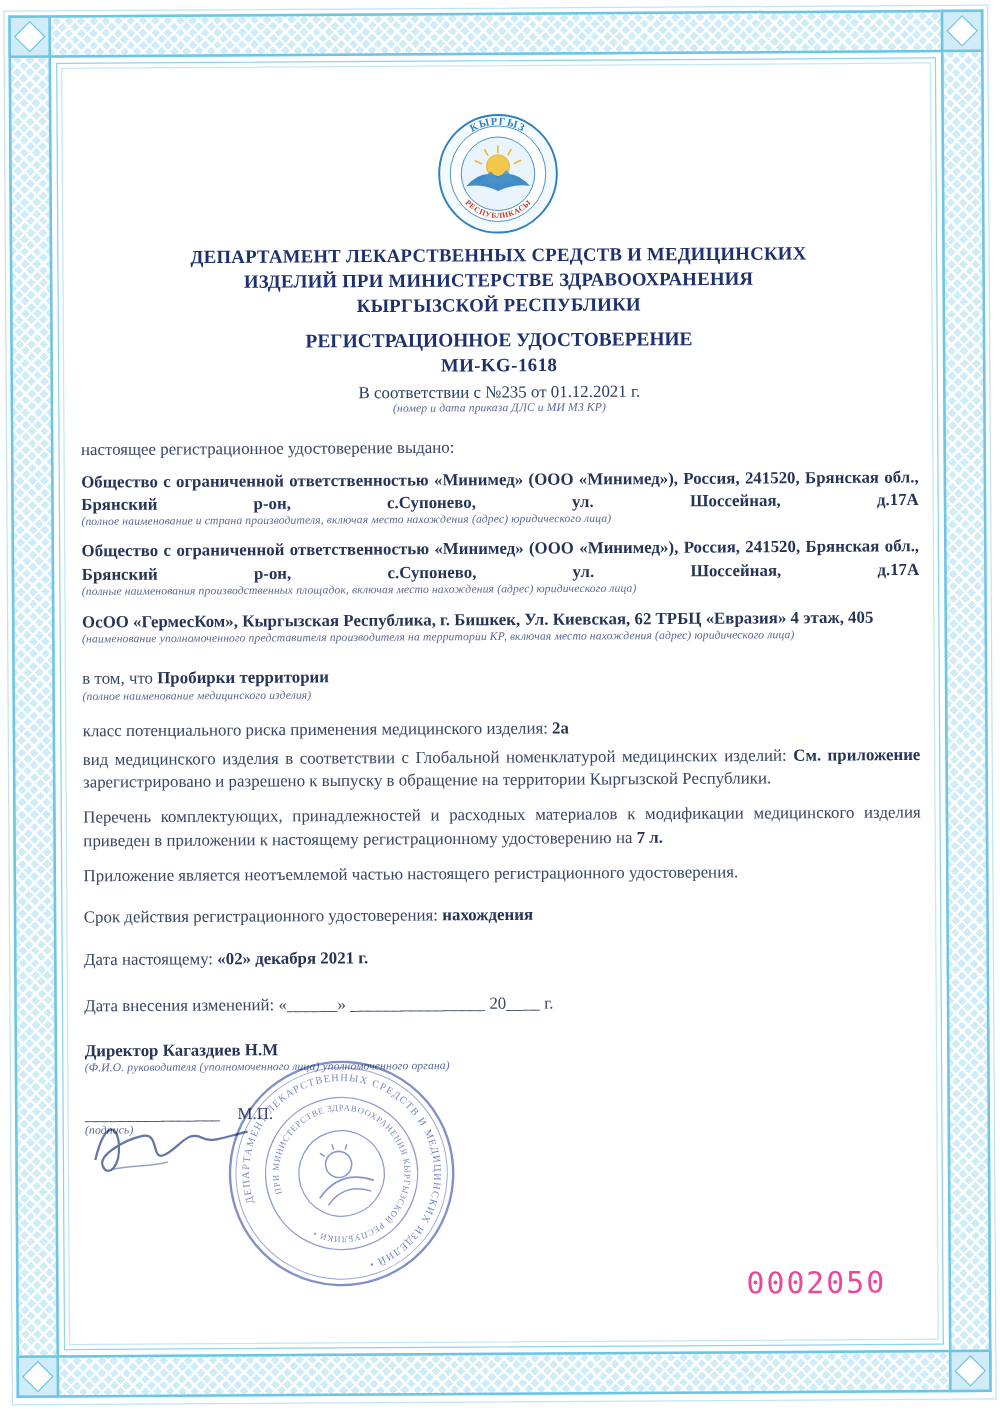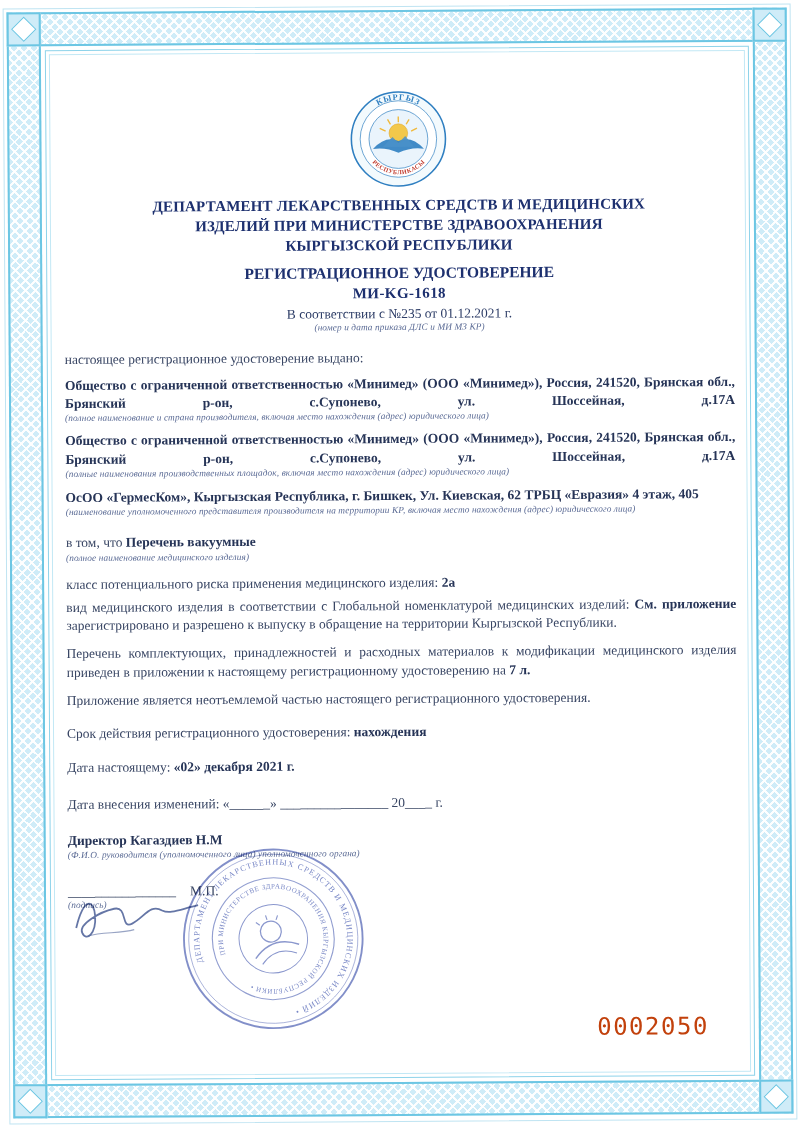--- a/index.html
+++ b/index.html
@@ -43,21 +43,21 @@
   .p-gmdn{margin-top:5px}
   .p-annex{margin-top:10px}
   .p-annexnote{margin-top:10px}
   .p-valid{margin-top:15px}
   .p-regdate{margin-top:16px}
   .p-amend{margin-top:19px}
   .p-director{margin-top:17px}
   .sig-row{margin-top:23px;font-size:13.5px;color:#394664}
   .mp{margin-left:14px}
   .serial{position:absolute;right:94px;top:1014px;font-family:"DejaVu Sans Mono",monospace;
-    font-size:24px;letter-spacing:1.5px;color:#c2410c}
+    font-size:24px;letter-spacing:1.5px;color:#ec4899}
   .stamp{position:absolute;left:176px;top:843px;width:190px;height:190px;mix-blend-mode:multiply;opacity:.88}
   .signature{position:absolute;left:66px;top:886px;width:140px;height:62px;mix-blend-mode:multiply}
 </style>
 </head>
 <body>
 
 <div class="sheet">
 
   <div class="hairline-outer"></div>
   <div class="band h top"></div>
@@ -113,21 +113,21 @@
 
     <p class="para bold justall p-manu">Общество с ограниченной ответственностью «Минимед» (ООО «Минимед»), Россия, 241520, Брянская обл., Брянский р-он, с.Супонево, ул. Шоссейная, д.17А</p>
     <div class="fnote">(полное наименование и страна производителя, включая место нахождения (адрес) юридического лица)</div>
 
     <p class="para bold justall p-prod">Общество с ограниченной ответственностью «Минимед» (ООО «Минимед»), Россия, 241520, Брянская обл., Брянский р-он, с.Супонево, ул. Шоссейная, д.17А</p>
     <div class="fnote">(полные наименования производственных площадок, включая место нахождения (адрес) юридического лица)</div>
 
     <p class="para bold just p-repr">ОсОО «ГермесКом», Кыргызская Республика, г. Бишкек, Ул. Киевская, 62 ТРБЦ «Евразия» 4 этаж, 405</p>
     <div class="fnote">(наименование уполномоченного представителя производителя на территории КР, включая место нахождения (адрес) юридического лица)</div>
 
-    <p class="para p-device"><span>в том, что </span><span class="bold">Перечень вакуумные</span></p>
+    <p class="para p-device"><span>в том, что </span><span class="bold">Пробирки территории</span></p>
     <div class="fnote">(полное наименование медицинского изделия)</div>
 
     <p class="para p-risk"><span>класс потенциального риска применения медицинского изделия: </span><span class="bold">2а</span></p>
 
     <p class="para just p-gmdn"><span>вид медицинского изделия в соответствии с Глобальной номенклатурой медицинских изделий: </span><span class="bold">См. приложение</span><span> зарегистрировано и разрешено к выпуску в обращение на территории Кыргызской Республики.</span></p>
 
     <p class="para just p-annex"><span>Перечень комплектующих, принадлежностей и расходных материалов к модификации медицинского изделия приведен в приложении к настоящему регистрационному удостоверению на </span><span class="bold">7 л.</span></p>
 
     <p class="para p-annexnote">Приложение является неотъемлемой частью настоящего регистрационного удостоверения.</p>
 

